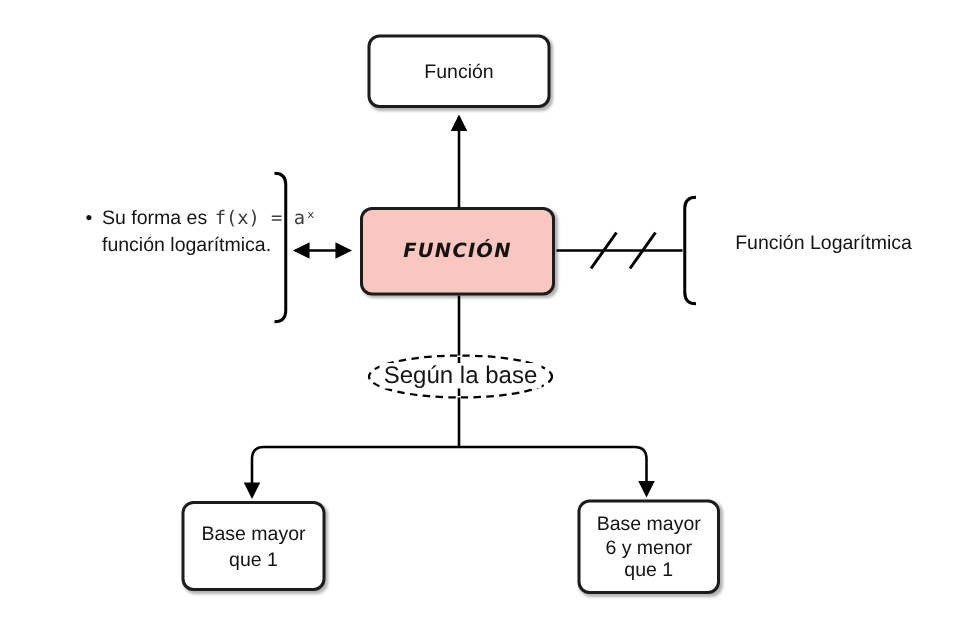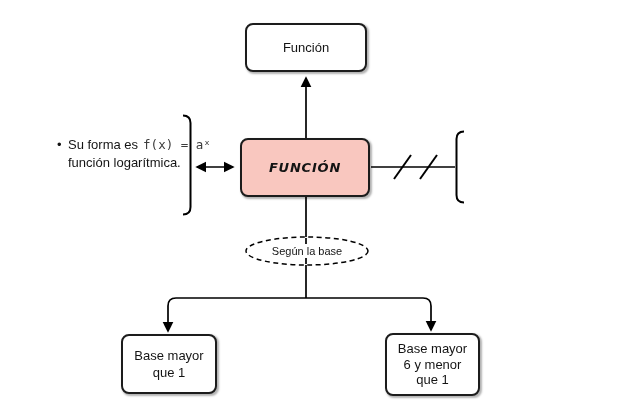--- a/index.html
+++ b/index.html
@@ -26,21 +26,21 @@
   .left-note { position:absolute; left:30px; top:136px; width:170px; font-size:13px; line-height:18px;margin-left:27px; }
   .note-line { white-space:nowrap; }
   .bullet { display:inline-block; width:11px; }
   .indent { padding-left:11px; }
   .formula { font-family:"DejaVu Sans Mono", monospace; font-size:12.5px; color:#3c3c3c; margin-left:5px; }
 
   .right-note { position:absolute; left:462px; top:153px; width:174px; text-align:center;
     font-size:13px; line-height:17px; }
 
   .ellipse-label { position:absolute; left:247px; top:244px; width:120px; text-align:center;
-    font-size:11px; line-height:14px; }
+    font-size:16px; line-height:14px; }
   .ellipse-label span { background:#ffffff; padding:0 3px; }
 </style>
 </head>
 <body>
 
 <div class="canvas">
 
   <svg class="connectors" viewBox="0 0 636 420" xmlns="http://www.w3.org/2000/svg">
     <defs>
       <marker id="ah" viewBox="0 0 10 10" refX="8.5" refY="5" markerWidth="6.5" markerHeight="6.5" orient="auto-start-reverse">
@@ -80,20 +80,21 @@
   <div class="left-note">
     <div class="note-line">
       <span class="bullet">•</span><span>Su forma es</span><span class="formula">f(x) = aˣ</span>
     </div>
     <div class="note-line indent">
       <span>función logarítmica.</span>
     </div>
   </div>
 
   <div class="right-note">
+    <div>Función Logarítmica</div>
   </div>
 
   <div class="ellipse-label">
     <span>Según la base</span>
   </div>
 
   <div class="node node-base1">
     <div>Base mayor</div>
     <div>que 1</div>
   </div>

